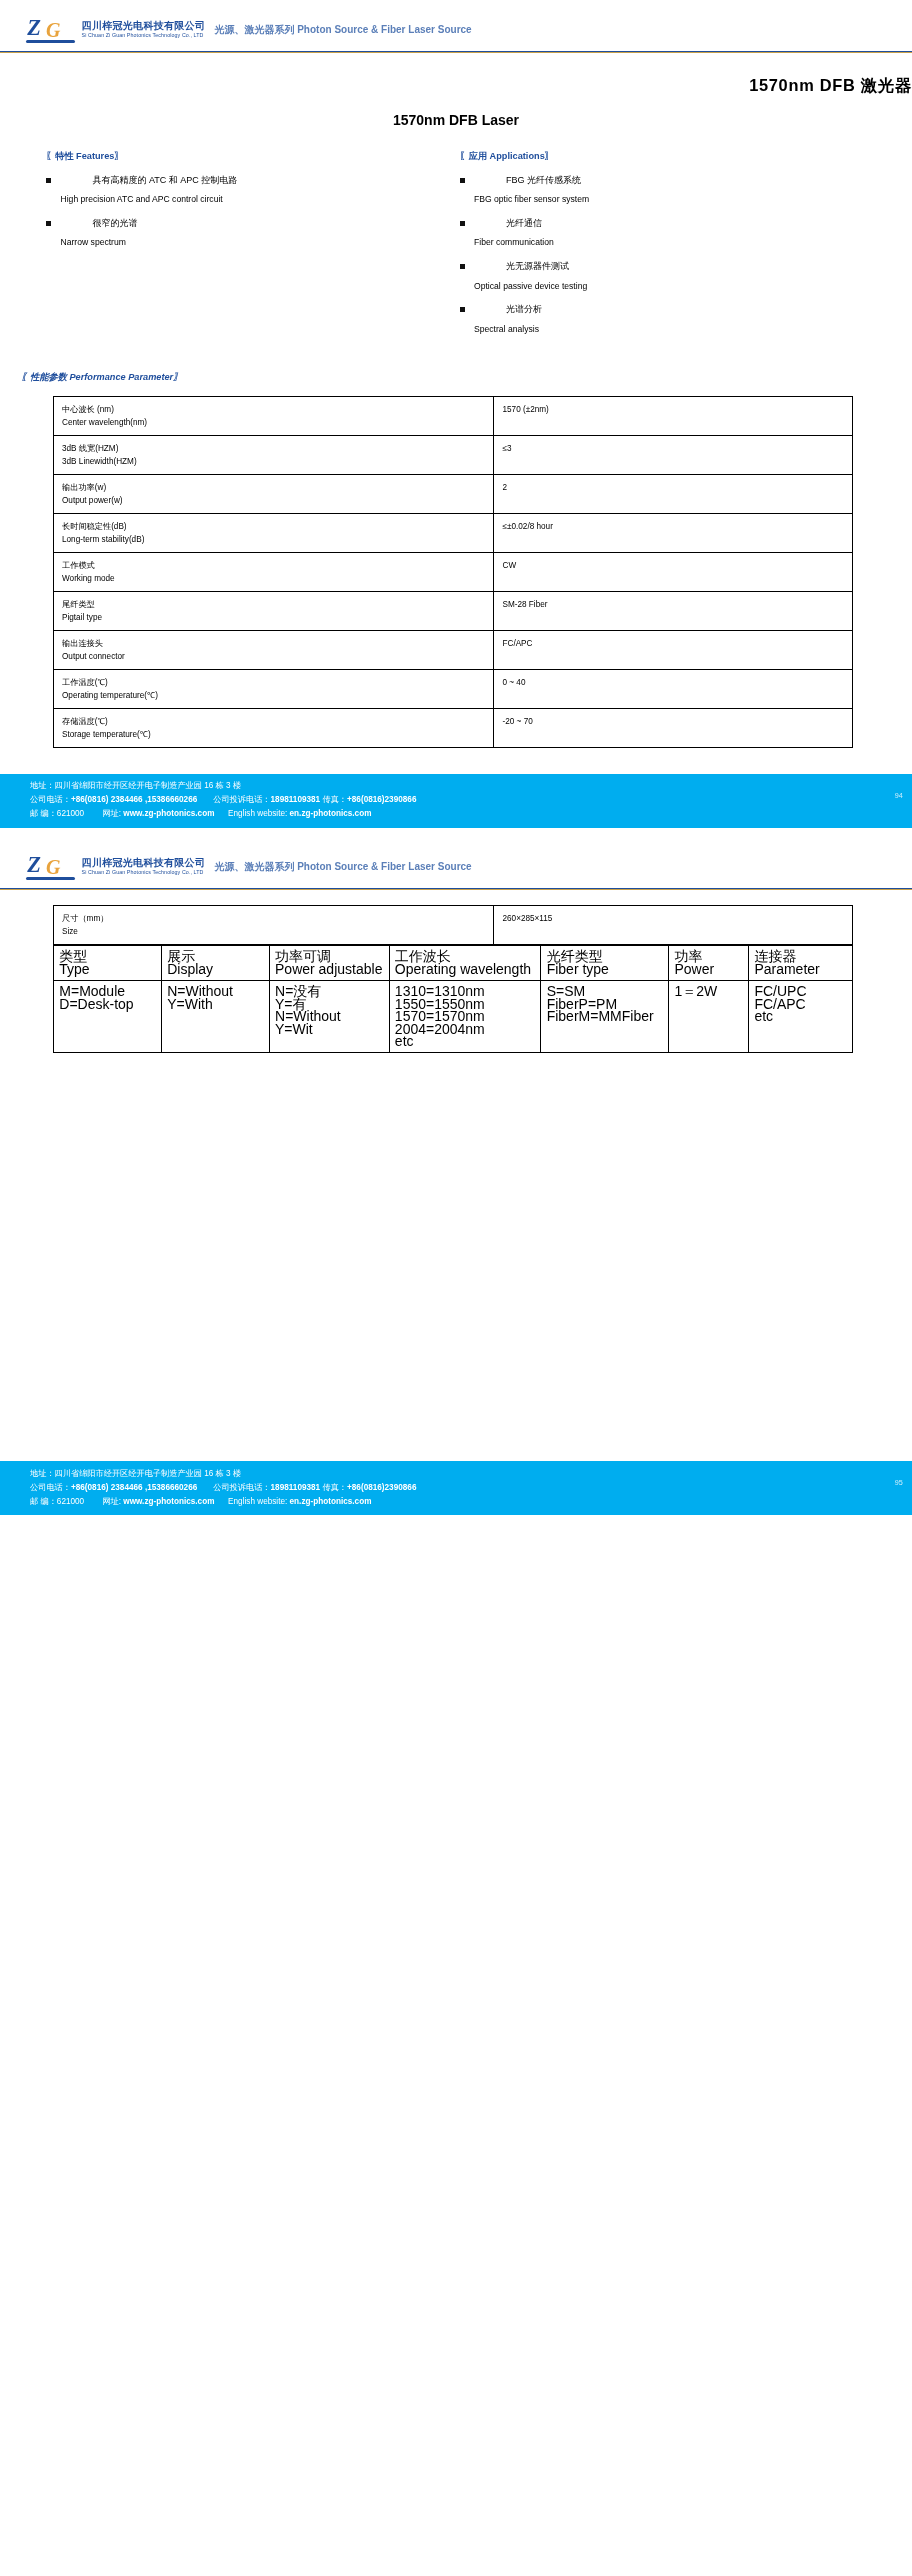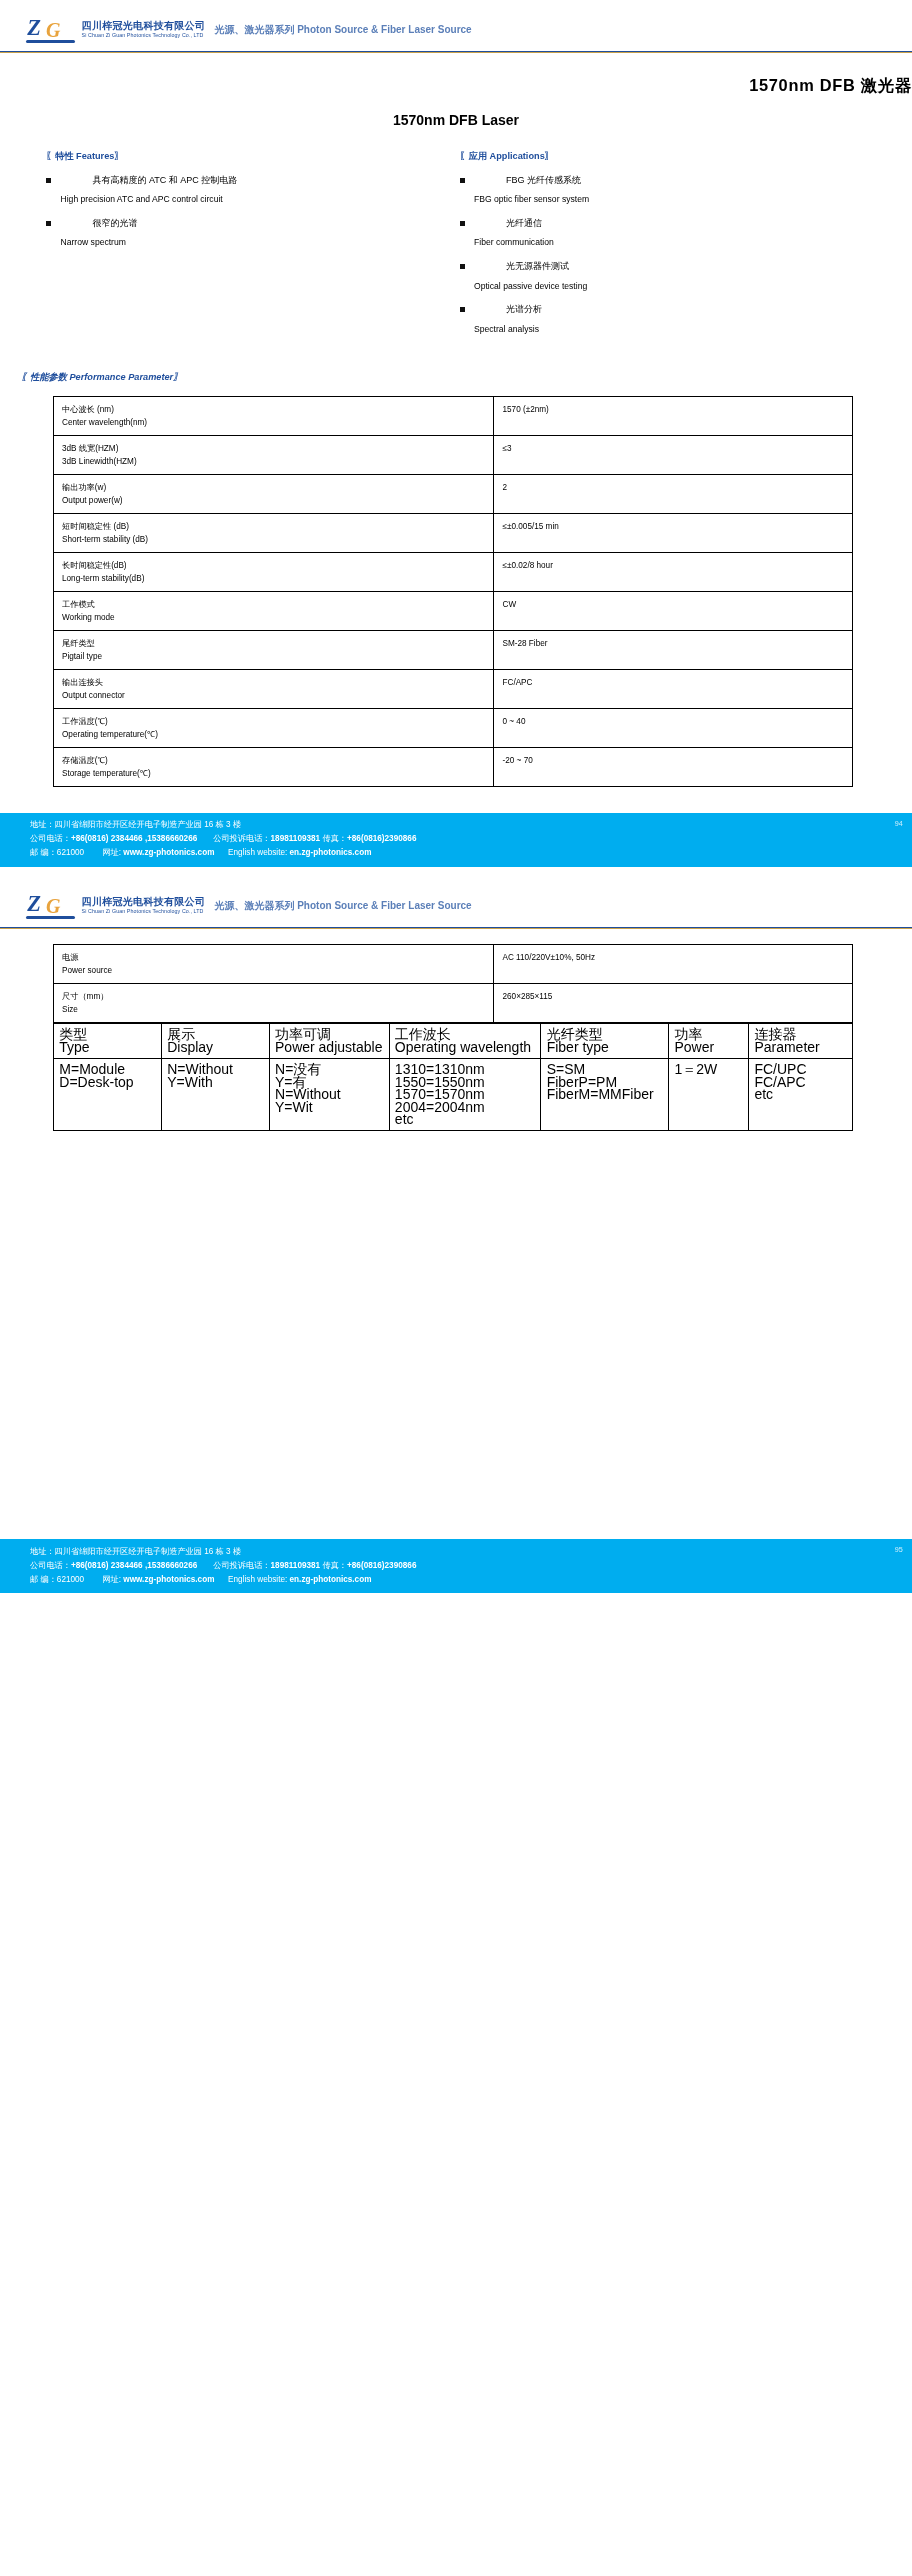--- a/index.html
+++ b/index.html
@@ -214,21 +214,21 @@
     font-size: 8.2px;
     line-height: 14px;
   }
   .footer .line {
     white-space: nowrap;
   }
   .footer b { font-weight: bold; }
   .footer .pageno {
     position: absolute;
     right: 9.2px;
-    top: 4px;
+    top: 15px;
     font-size: 7.2px;
     color: #cfeffc;
   }
   .footer-gap { height: 17px; }
   .spacer-lg { height: 408px; }
   .spacer-md { height: 26px; }
   .spacer-sm { height: 14.5px; }
   .top-pad { height: 8px; }
 </style>
 </head>
@@ -339,27 +339,20 @@
         </tr>
         <tr>
           <td class="k">
             <span class="cellline">输出功率(w)</span>
             <span class="cellline">Output power(w)</span>
           </td>
           <td>2</td>
         </tr>
         <tr>
           <td class="k">
-            <span class="cellline">短时间稳定性 (dB)</span>
-            <span class="cellline">Short-term stability (dB)</span>
-          </td>
-          <td>≤±0.005/15 min</td>
-        </tr>
-        <tr>
-          <td class="k">
             <span class="cellline">长时间稳定性(dB)</span>
             <span class="cellline">Long-term stability(dB)</span>
           </td>
           <td>≤±0.02/8 hour</td>
         </tr>
         <tr>
           <td class="k">
             <span class="cellline">工作模式</span>
             <span class="cellline">Working mode</span>
           </td>
@@ -440,27 +433,20 @@
   </div>
   <div class="header-rule">
     <div class="header-rule-inner"></div>
   </div>
 
   <div class="spacer-sm"></div>
 
   <div class="tbl-wrap">
     <table class="spec">
       <tbody>
-        <tr>
-          <td class="k">
-            <span class="cellline">电源</span>
-            <span class="cellline">Power source</span>
-          </td>
-          <td>AC 110/220V±10%, 50Hz</td>
-        </tr>
         <tr>
           <td class="k">
             <span class="cellline">尺寸（mm）</span>
             <span class="cellline">Size</span>
           </td>
           <td>260×285×115</td>
         </tr>
       </tbody>
     </table>
   </div>

